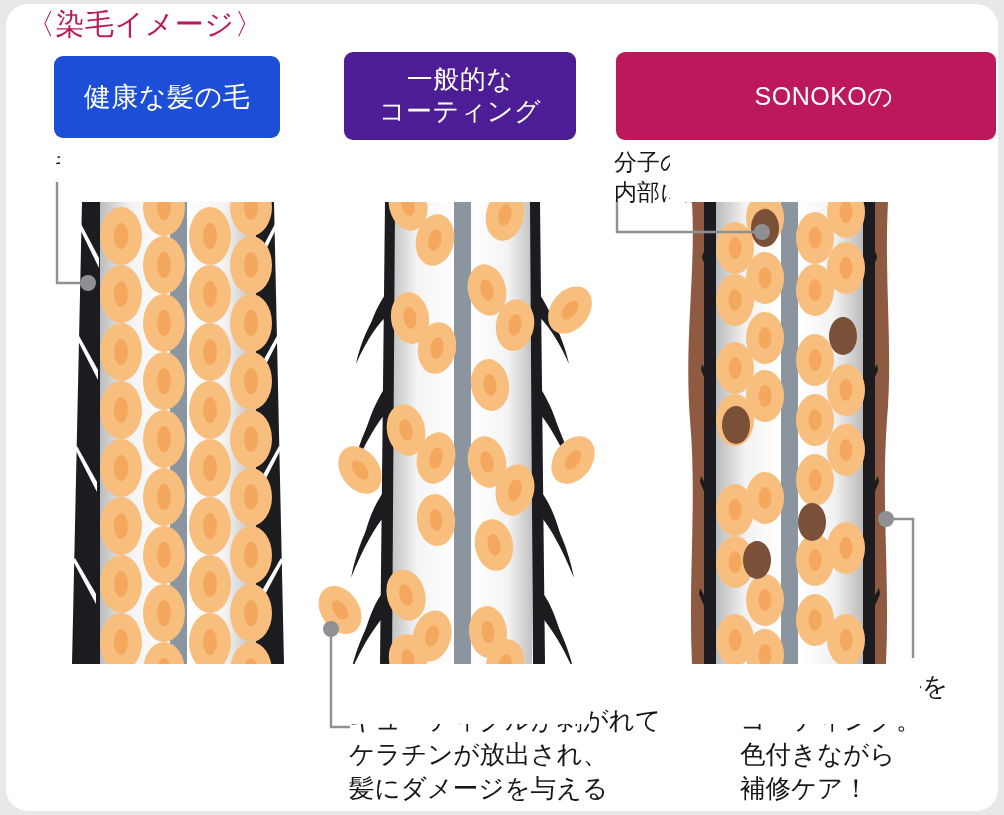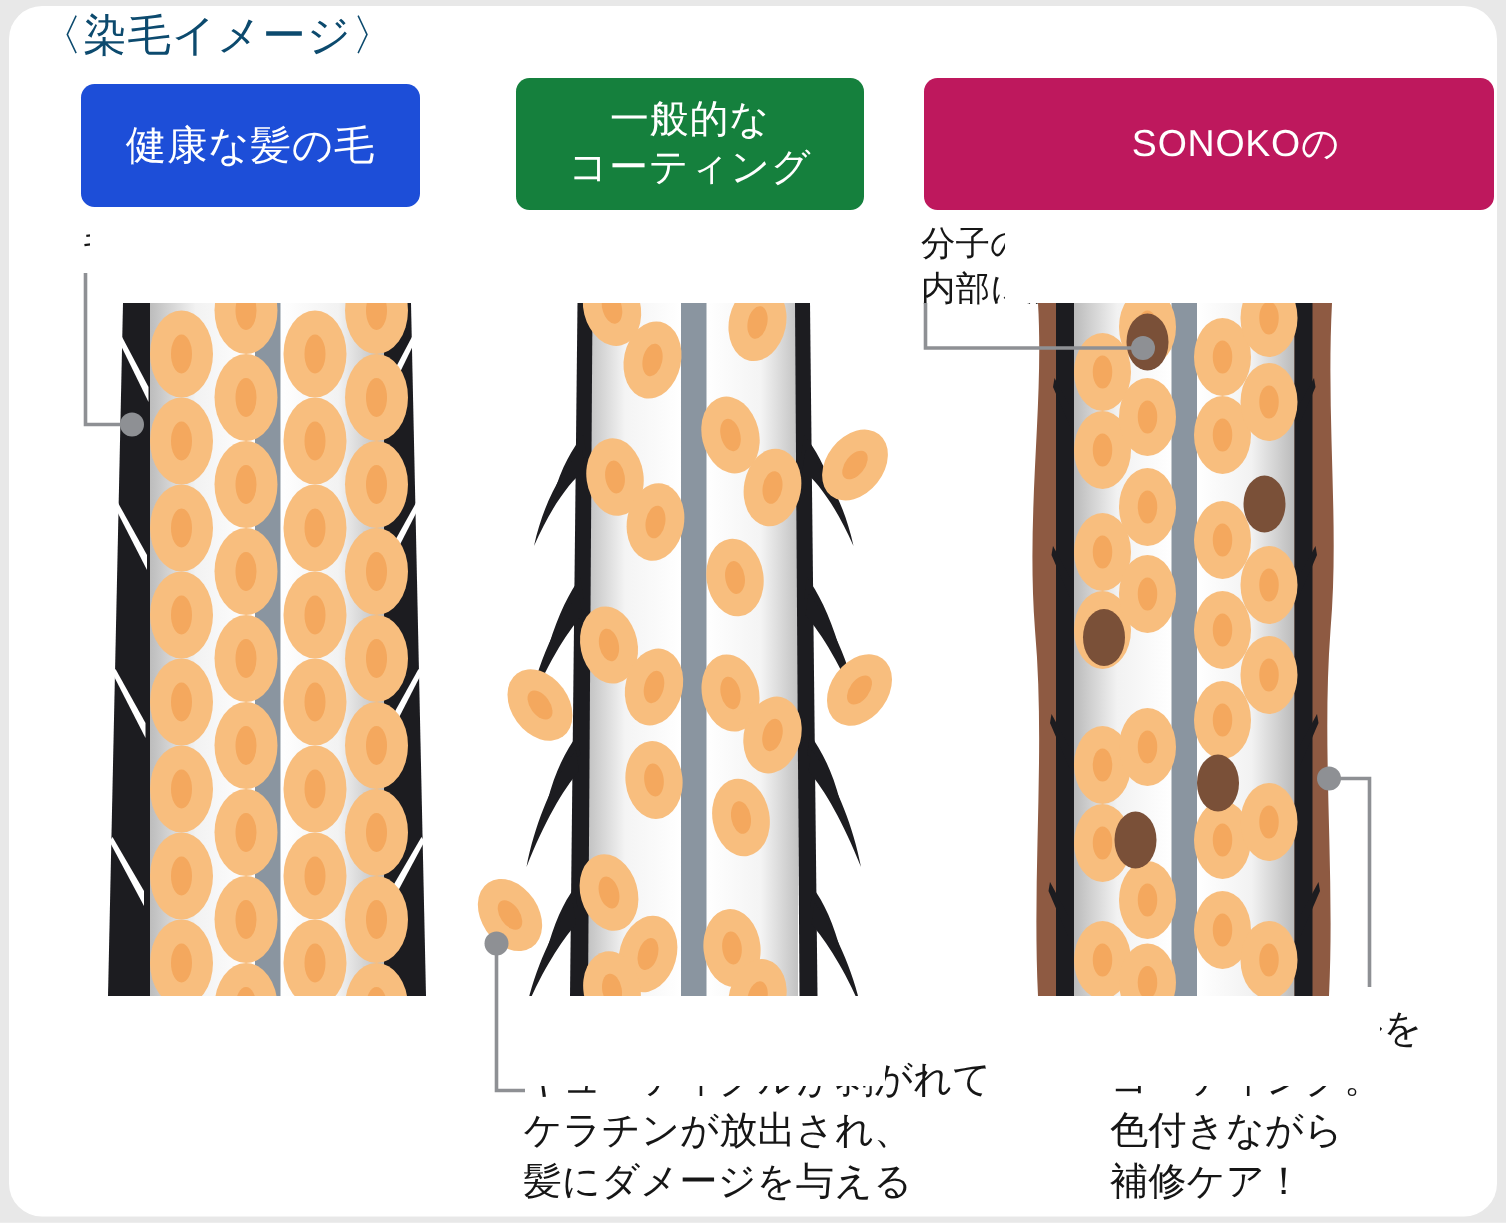--- a/index.html
+++ b/index.html
@@ -27,21 +27,21 @@
     height: 807px;
     background: #ffffff;
     border-radius: 22px;
   }
   .page-title {
     position: absolute;
     left: 26px;
     top: 6px;
     font-size: 29px;
     line-height: 36px;
-    color: #0c4a6e;
+    color: #be185d;
     letter-spacing: 0.5px;
     white-space: nowrap;
   }
   .hdr {
     position: absolute;
     border-radius: 9px;
     color: #ffffff;
     text-align: center;
     display: flex;
     align-items: center;
@@ -50,21 +50,21 @@
     font-weight: 400;
     letter-spacing: 0.5px;
   }
   #hdr-healthy {
     left: 54px; top: 56px; width: 226px; height: 82px;
     background: #1d4ed8;
     font-size: 27px;
   }
   #hdr-common {
     left: 344px; top: 52px; width: 232px; height: 88px;
-    background: #15803d;
+    background: #4c1d95;
     font-size: 26px;
   }
   #hdr-sonoko {
     left: 616px; top: 52px; width: 344px; height: 88px;
     background: #be185d;
     font-size: 25px;
     padding-left: 36px;
   }
   .hdr span { display: block; }
 

